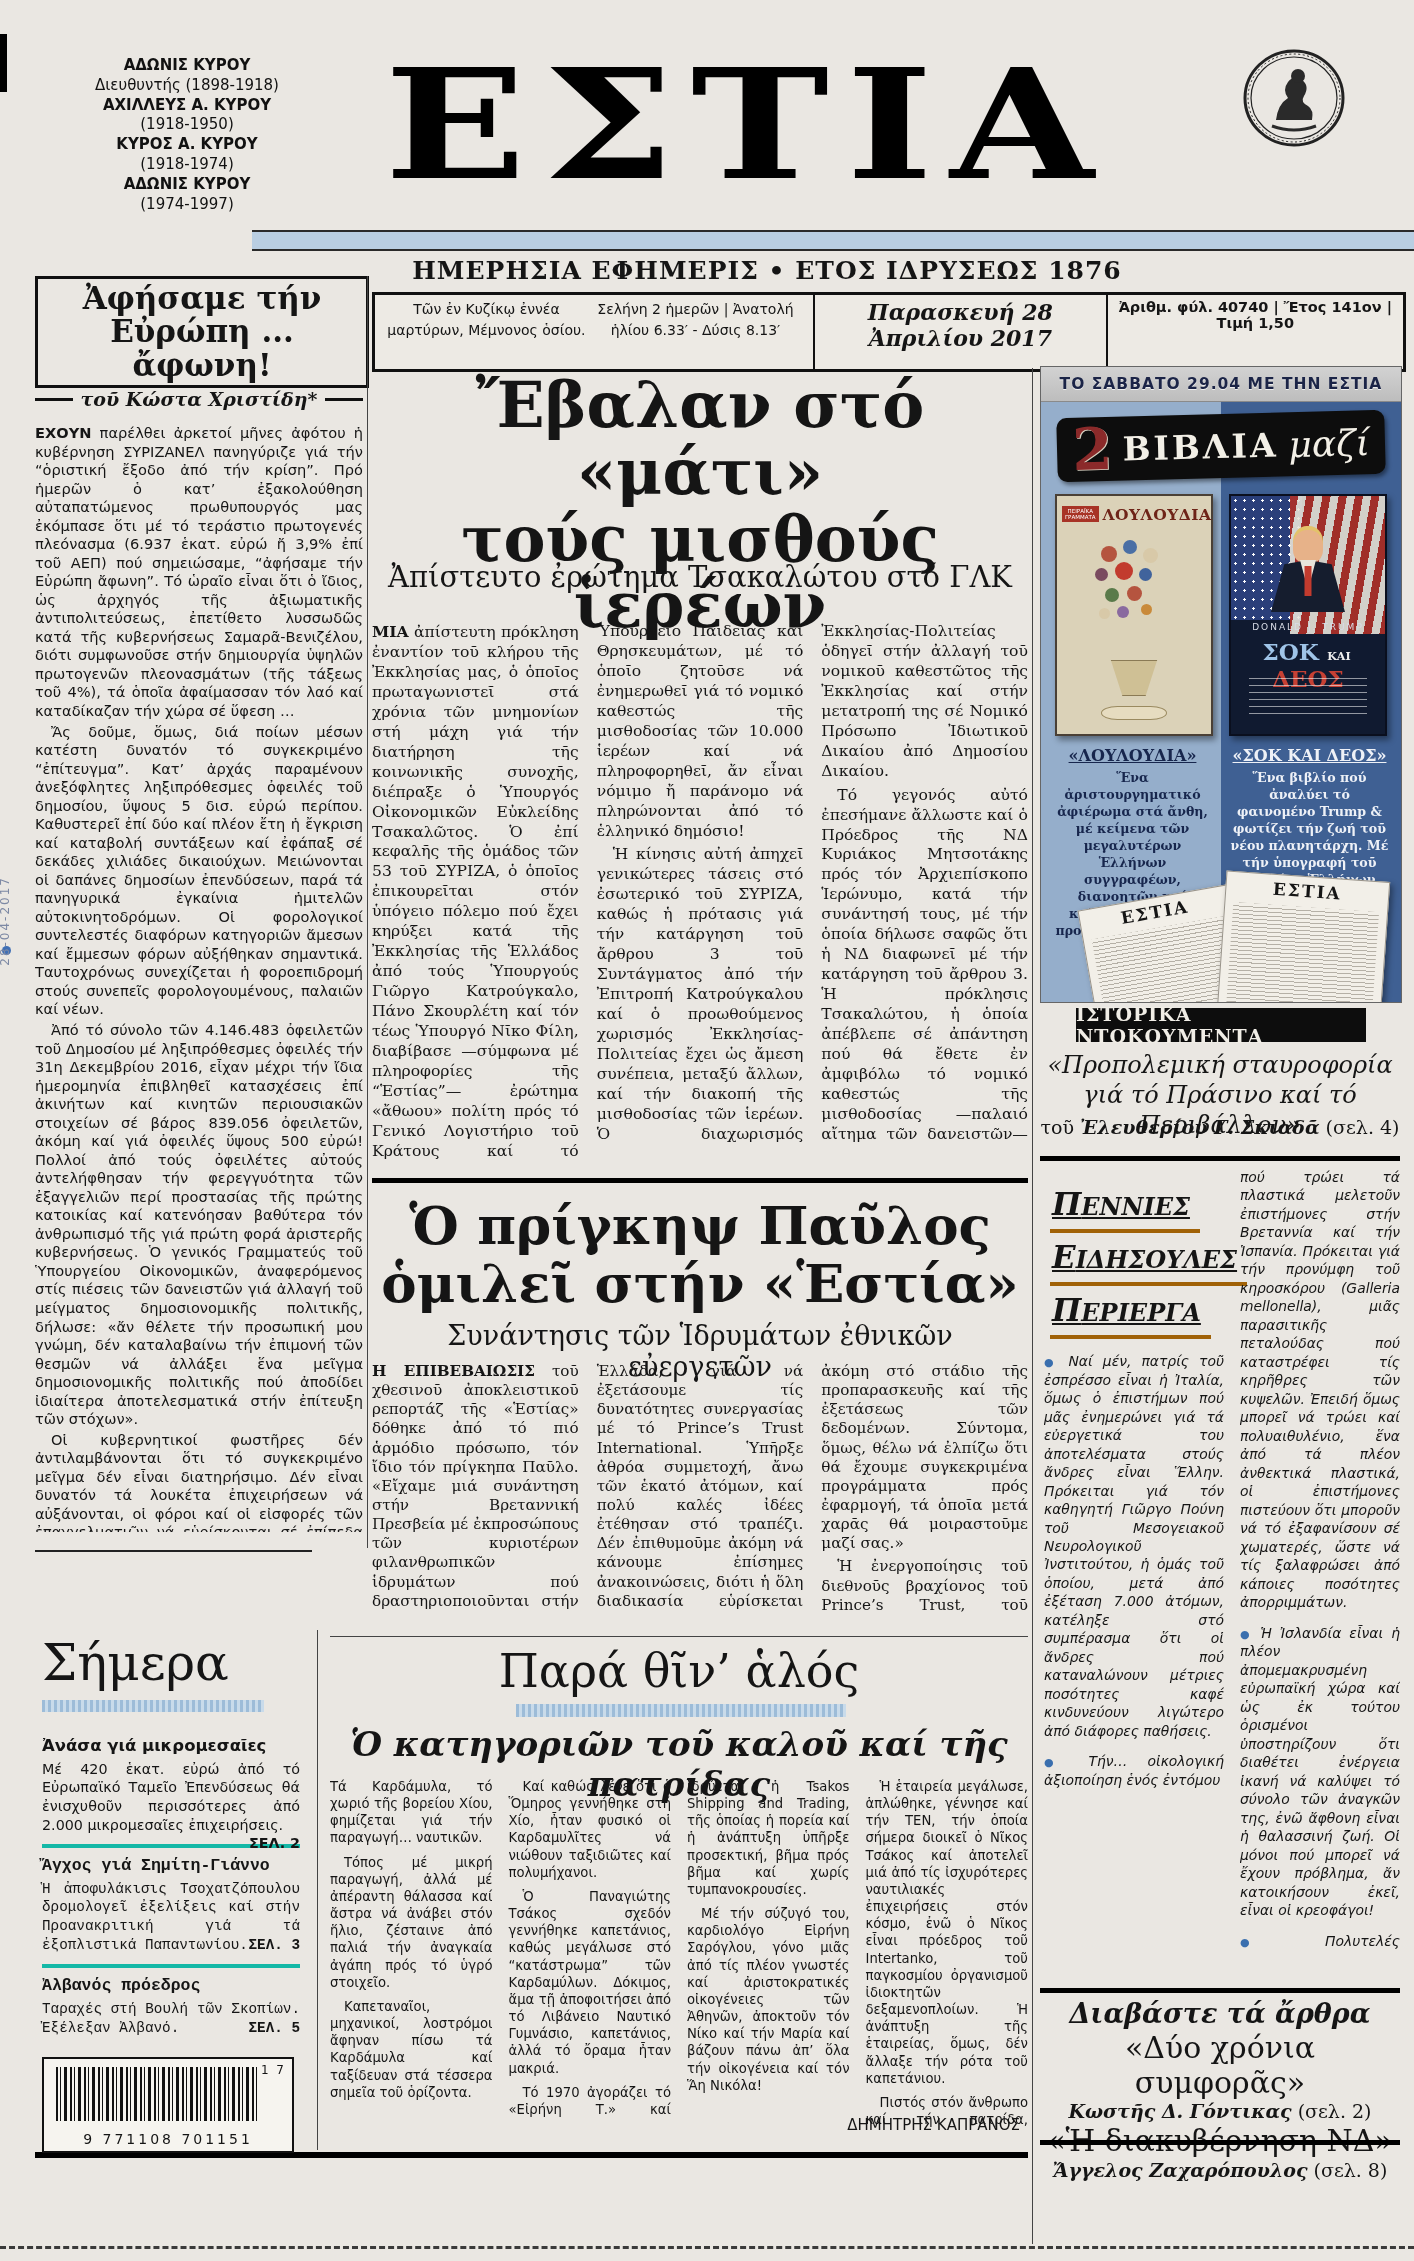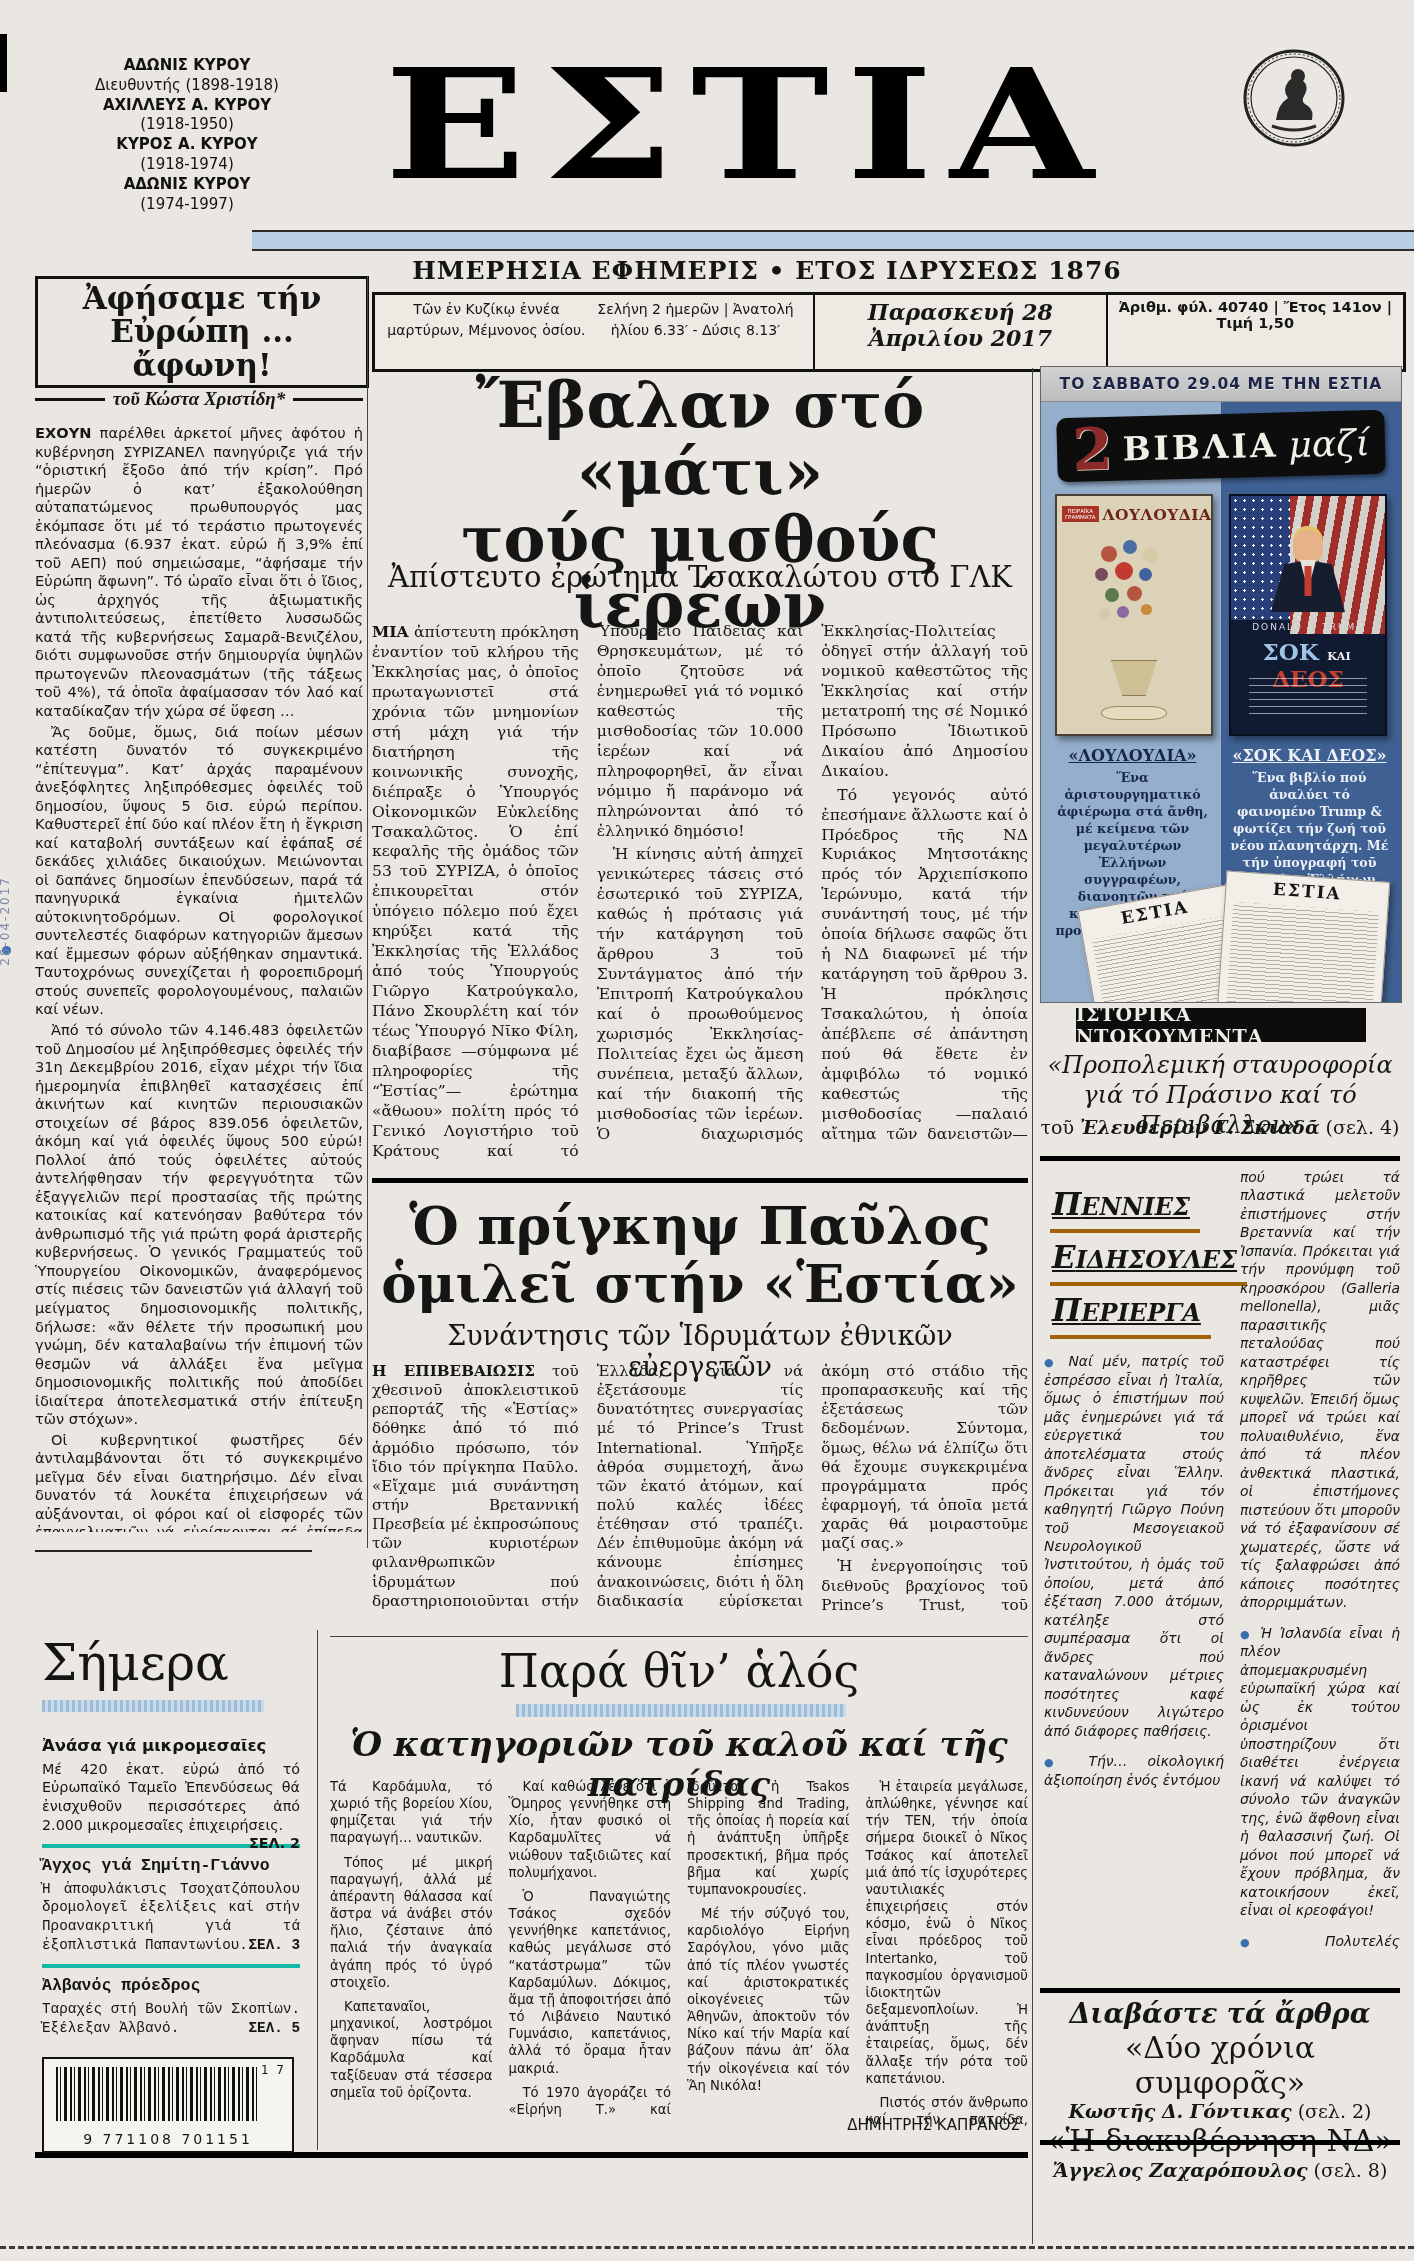--- a/index.html
+++ b/index.html
@@ -22,21 +22,21 @@
   #infobar{left:372px;top:292px;width:1028px;height:74px;border:3px solid #111;display:flex;background:#edeae4;}
   #infobar .cell{display:flex;justify-content:center;padding:4px 10px;}
   #infobar .c1{flex:1.7;border-right:2px solid #111;font-family:"DejaVu Sans",sans-serif;font-size:14px;
                line-height:1.5;text-align:center;}
   #infobar .c2{flex:1.1;border-right:2px solid #111;font-size:22px;font-weight:bold;font-style:italic;text-align:center;}
   #infobar .c3{flex:1.12;font-family:"DejaVu Sans",sans-serif;font-size:14.5px;font-weight:bold;text-align:center;}
   
   #op-box{left:35px;top:276px;width:328px;height:106px;border:3px solid #111;display:flex;
           align-items:center;justify-content:center;text-align:center;background:#eae7e2;}
   #op-box .t{font-size:31px;font-weight:bold;line-height:1.08;}
-  #op-byline{left:35px;top:388px;width:328px;display:flex;align-items:center;gap:8px;font-family:Liberation Serif, serif;}
+  #op-byline{left:35px;top:388px;width:328px;display:flex;align-items:center;gap:8px;}
   #op-byline .rule{flex:1;height:3px;background:#111;}
   #op-byline .who{font-size:19px;white-space:nowrap;}
   #op-byline .who b{font-style:italic;}
   #op-body{left:35px;top:424px;width:328px;height:1108px;overflow:hidden;
            font-family:"DejaVu Sans",sans-serif;font-size:14.6px;line-height:1.27;}
   #op-body p{margin:0 0 2px 0;text-indent:16px;}
   #op-body p.first{text-indent:0;}
   .lead-in{font-weight:bold;}
   #op-rule{left:35px;top:1550px;width:277px;height:2px;background:#222;}
   

